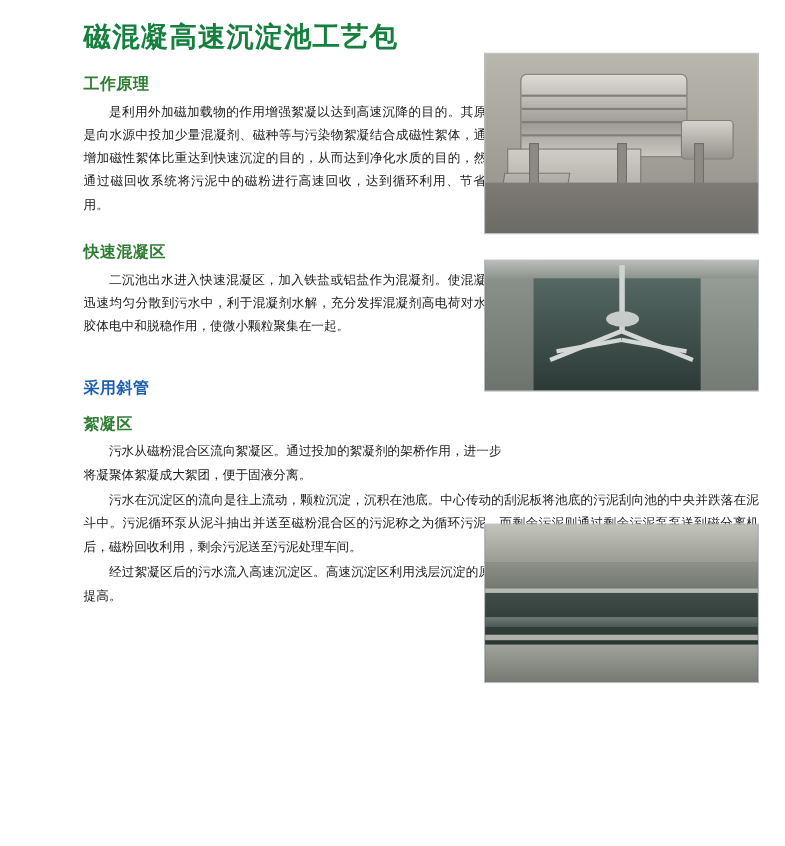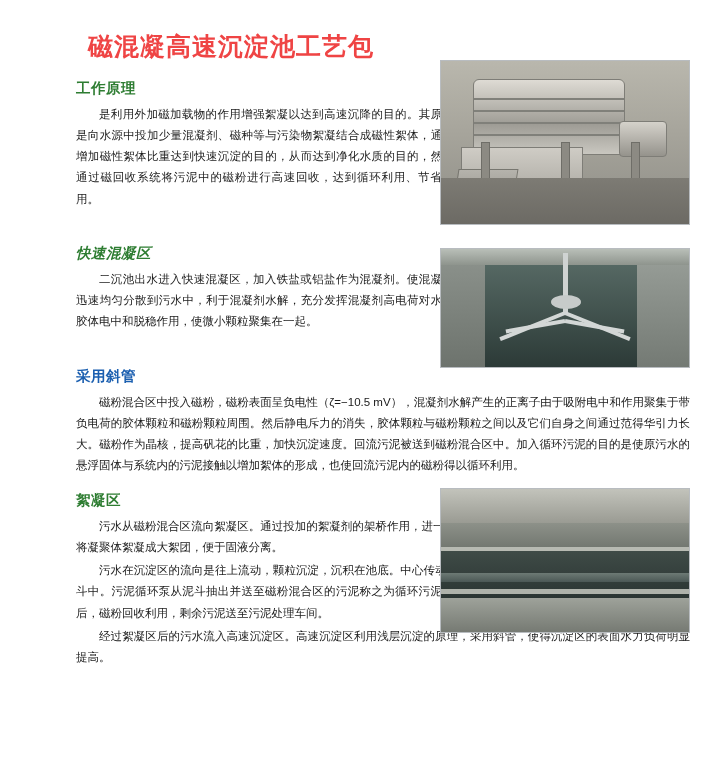--- a/index.html
+++ b/index.html
@@ -15,25 +15,25 @@
     overflow: hidden;
   }
   .page {
     position: relative;
     width: 714px;
     height: 769px;
     box-sizing: border-box;
     padding: 0 24px 0 76px;
   }
   .doc-title {
-    margin: 12px;
+    margin: 0;
     padding-top: 18px;
     font-size: 25px;
     font-weight: bold;
-    color: #ef4444;
+    color: #15803d;
     letter-spacing: 1px;
     line-height: 1.3;
   }
   .section-head {
     font-size: 14.5px;
     font-weight: bold;
     color: #2e7d32;
     margin: 16px 0 6px 0;
     letter-spacing: 0.5px;
   }
@@ -232,25 +232,24 @@
 </head>
 <body>
 
 <div class="page">
 
   <h1 class="doc-title">磁混凝高速沉淀池工艺包</h1>
 
   <div class="section-head">工作原理</div>
   <p class="body-text col-narrow">是利用外加磁加载物的作用增强絮凝以达到高速沉降的目的。其原理是向水源中投加少量混凝剂、磁种等与污染物絮凝结合成磁性絮体，通过增加磁性絮体比重达到快速沉淀的目的，从而达到净化水质的目的，然后通过磁回收系统将污泥中的磁粉进行高速回收，达到循环利用、节省费用。</p>
 
-  <div class="section-head" style="margin-top:34px;font-style:italic;">快速混凝区</div>
+  <div class="section-head" style="margin-top:22px;">快速混凝区</div>
   <p class="body-text col-narrow">二沉池出水进入快速混凝区，加入铁盐或铝盐作为混凝剂。使混凝剂迅速均匀分散到污水中，利于混凝剂水解，充分发挥混凝剂高电荷对水中胶体电中和脱稳作用，使微小颗粒聚集在一起。</p>
 
   <div class="section-head blue" style="margin-top:34px;">采用斜管</div>
-  <p class="body-text full">磁粉混合区中投入磁粉，磁粉表面呈负电性（ζ=−10.5 mV），混凝剂水解产生的正离子由于吸附电中和作用聚集于带负电荷的胶体颗粒和磁粉颗粒周围。然后静电斥力的消失，胶体颗粒与磁粉颗粒之间以及它们自身之间通过范得华引力长大。磁粉作为晶核，提高矾花的比重，加快沉淀速度。回流污泥被送到磁粉混合区中。加入循环污泥的目的是使原污水的悬浮固体与系统内的污泥接触以增加絮体的形成，也使回流污泥内的磁粉得以循环利用。</p>
 
   <div class="section-head" style="margin-top:14px;">絮凝区</div>
   <p class="body-text w-mid">污水从磁粉混合区流向絮凝区。通过投加的絮凝剂的架桥作用，进一步将凝聚体絮凝成大絮团，便于固液分离。</p>
 
   <p class="body-text full">污水在沉淀区的流向是往上流动，颗粒沉淀，沉积在池底。中心传动的刮泥板将池底的污泥刮向池的中央并跌落在泥斗中。污泥循环泵从泥斗抽出并送至磁粉混合区的污泥称之为循环污泥。而剩余污泥则通过剩余污泥泵泵送到磁分离机后，磁粉回收利用，剩余污泥送至污泥处理车间。</p>
   <p class="body-text full">经过絮凝区后的污水流入高速沉淀区。高速沉淀区利用浅层沉淀的原理，采用斜管，使得沉淀区的表面水力负荷明显提高。</p>
 
   <div class="photo" id="photo-machine">
     <div class="drum"></div>
     <div class="motor"></div>

